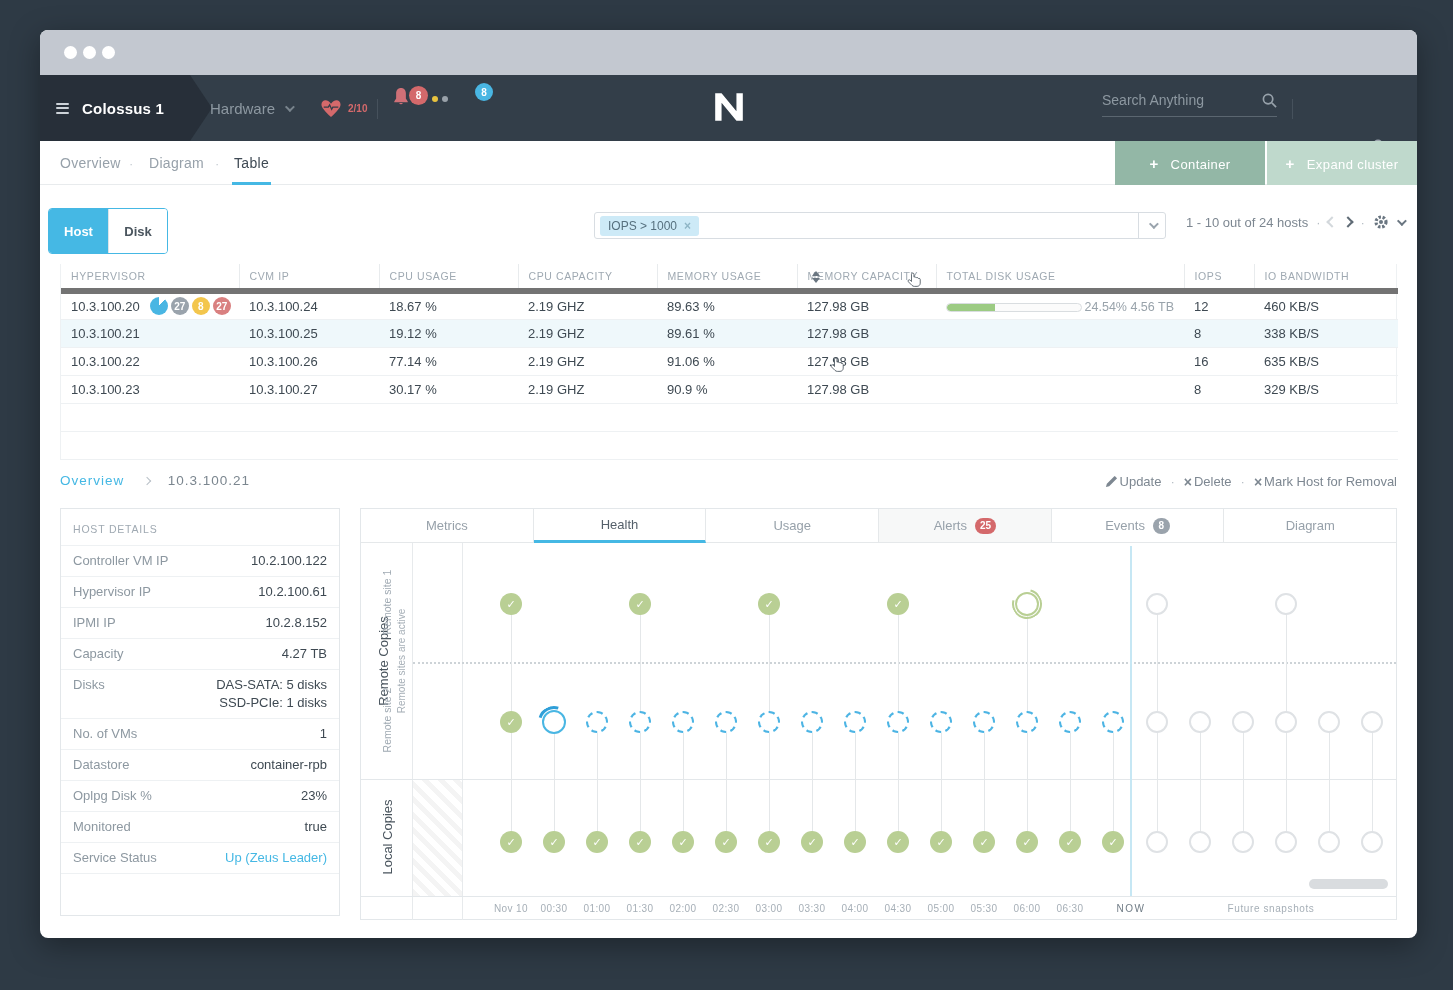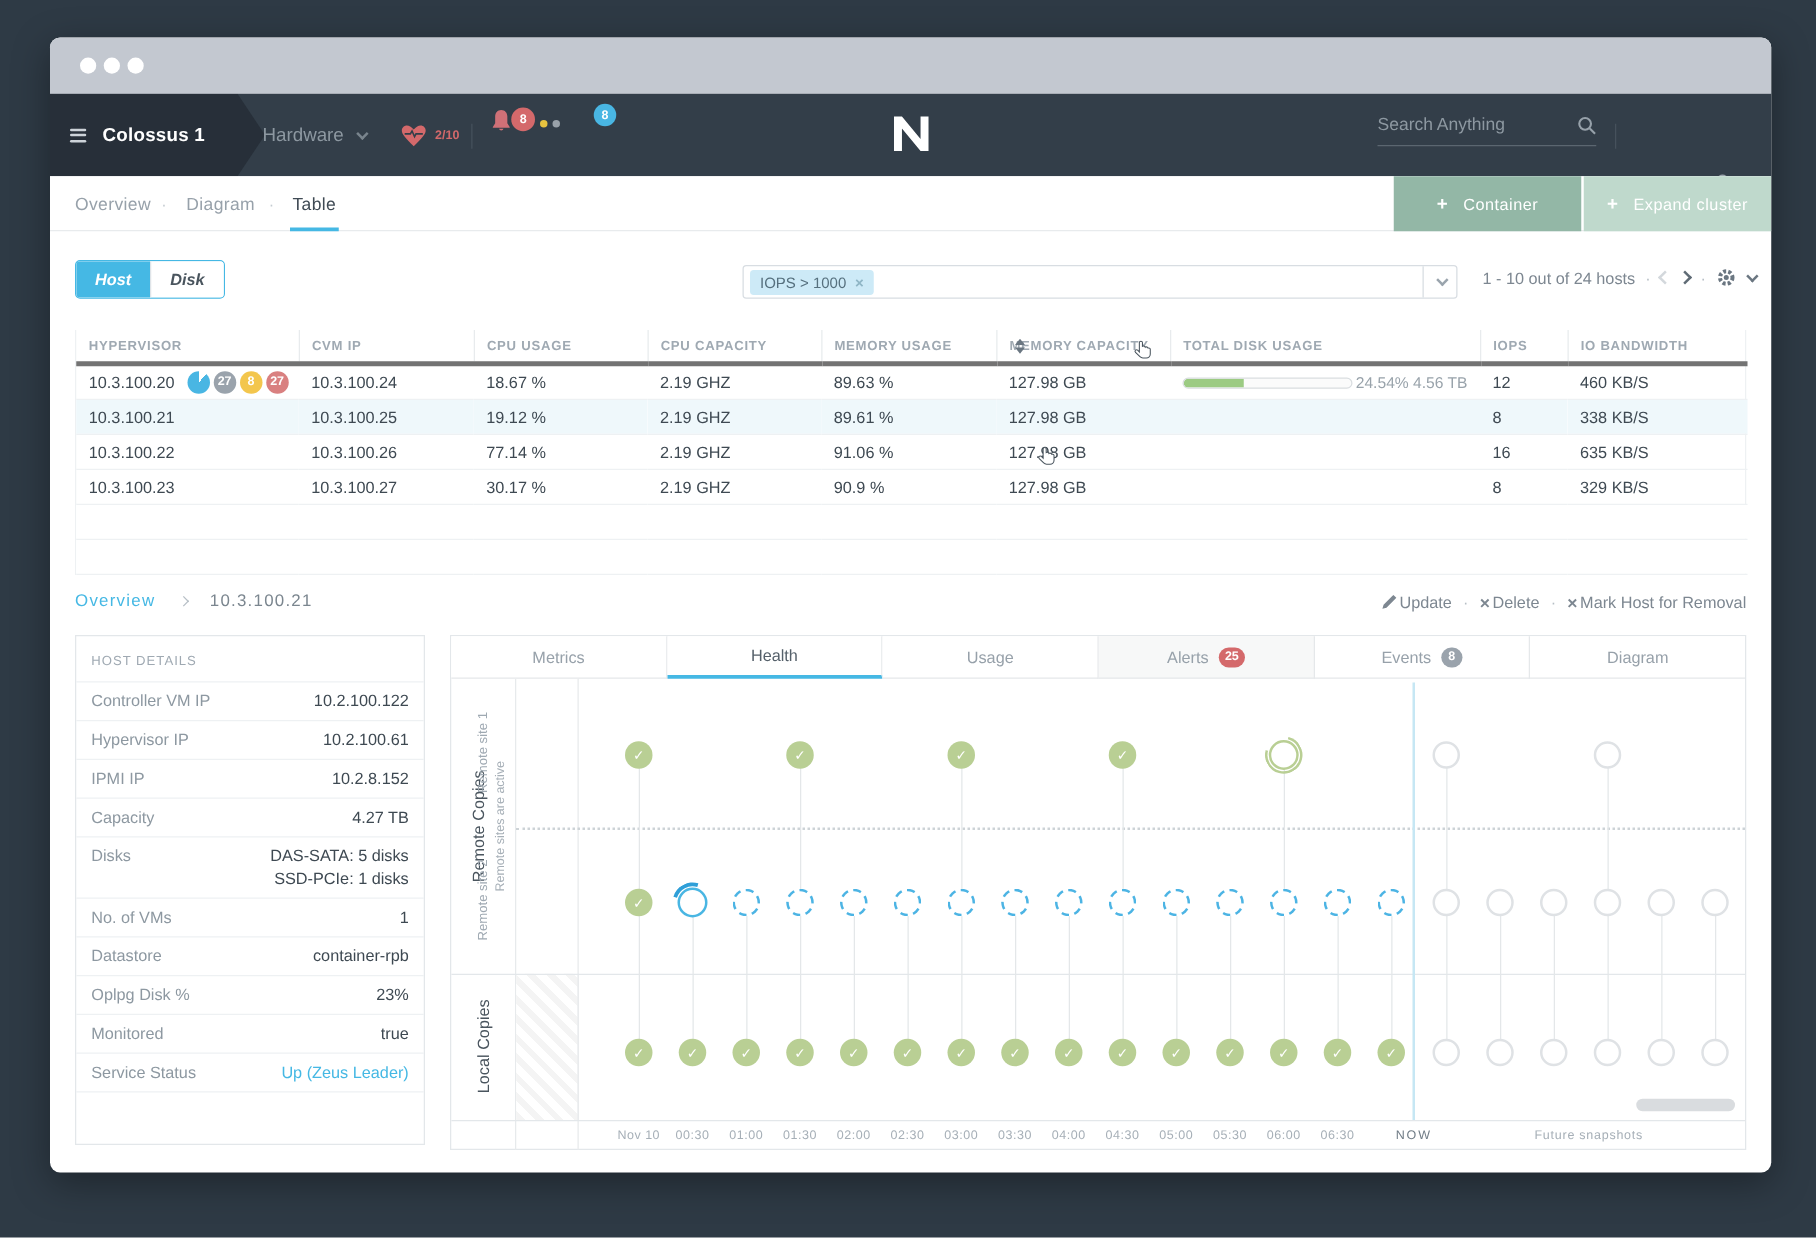--- a/index.html
+++ b/index.html
@@ -45,40 +45,40 @@
   .navtabs .tab { position:absolute; top:0; height:44px; display:flex; align-items:center; font-size:14px; color:#97a1aa; cursor:pointer; letter-spacing:.3px; }
   .navtabs .tab.active { color:#3f4a54; }
   .navtabs .tab.active::after { content:""; position:absolute; left:-2px; right:-2px; bottom:0; height:3px; background:#45b8e4; }
   .tab-dot { position:absolute; top:15px; color:#c4cbd1; font-size:13px; }
   .cluster-btn { position:absolute; top:0; width:150px; height:44px; border:none; color:#ffffff; font-size:13px; letter-spacing:.4px; cursor:pointer; font-family:inherit; }
   .cluster-btn .plus { font-size:15px; font-weight:bold; margin-right:12px; }
   .btn-container { left:1075px; background:#93b7a6; }
   .btn-expand { left:1227px; width:150px; background:#bfd9cc; }
 
   
-  .toggle-group { position:absolute; left:20px; top:178px; height:31px; display:flex; border-radius:4px; overflow:hidden; border:1px solid #45b8e4;font-style:italic; }
+  .toggle-group { position:absolute; left:8px; top:178px; height:46px; display:flex; border-radius:4px; overflow:hidden; border:1px solid #45b8e4; }
   .toggle-btn { width:59px; height:100%; display:flex; align-items:center; justify-content:center; font-size:13px; font-weight:bold; cursor:pointer; background:#ffffff; color:#4a555e; border-left:1px solid #dfe4e8; }
   .toggle-btn:first-child { border-left:none; }
   .toggle-btn.active { background:#45b8e4; color:#ffffff; }
   .filter-box { position:absolute; left:554px; top:182px; width:572px; height:27px; border:1px solid #d8dde2; border-radius:3px; background:#ffffff; display:flex; align-items:center; }
   .filter-chip { margin-left:5px; background:#cdeaf7; color:#56707e; font-size:12px; border-radius:3px; padding:3px 8px; display:flex; align-items:center; gap:7px; }
   .chip-x { color:#8fb6c6; font-size:12px; font-weight:bold; cursor:pointer; }
   .filter-dd { margin-left:auto; width:27px; height:100%; border-left:1px solid #d8dde2; display:flex; align-items:center; justify-content:center; cursor:pointer; }
   .filter-dd .chev { border-color:#9aa4ad; }
   .pager { position:absolute; left:1146px; top:184px; display:flex; align-items:center; gap:8px; font-size:13px; color:#7d8791; }
   .pager .sep::before { content:"\00B7"; color:#b6bec5; }
   .pg-chev { display:inline-block; width:8px; height:8px; border-right:2px solid; border-bottom:2px solid; cursor:pointer; }
   .pg-prev { color:#d3d8dc; border-color:#d3d8dc; transform:rotate(135deg); }
   .pg-next { color:#5f6b75; border-color:#5f6b75; transform:rotate(-45deg); }
   .pager .chev { cursor:pointer; }
 
   
   .host-table-wrap { position:absolute; left:20px; top:234px; width:1337px; border-left:1px solid #eef1f3; border-right:1px solid #eef1f3; }
   table.host-table { width:100%; border-collapse:collapse; table-layout:fixed; }
-  .host-table th { height:27px; font-size:10.5px; font-weight:bold; color:#9fa9b2; letter-spacing:.6px; border-bottom:4px solid #737373; border-left:1px solid #e8ebed; padding:0 10px; white-space:nowrap; overflow:hidden; cursor:pointer; position:relative; }
+  .host-table th { height:27px; font-size:10.5px; font-weight:normal; color:#9fa9b2; letter-spacing:.6px; border-bottom:6px solid #737373; border-left:1px solid #e8ebed; padding:0 10px; white-space:nowrap; overflow:hidden; cursor:pointer; position:relative; }
   .host-table th:first-child { border-left:none; }
   .host-table td { height:28px; font-size:13px; color:#3e4952; border-bottom:1px solid #eef1f3; padding:0 10px; white-space:nowrap; overflow:hidden; }
   .al { text-align:left; } .ar { text-align:left; }
   tr.selected td { background:#eff8fb; }
   tr.table-row { cursor:pointer; }
   .ipname { vertical-align:middle;margin-top:32px; }
   .badges { display:inline-flex; gap:3px; margin-left:10px; vertical-align:middle; }
   .badge { width:18px; height:18px; border-radius:50%; color:#ffffff; font-size:10px; font-weight:bold; display:inline-flex; align-items:center; justify-content:center; cursor:pointer; }
   .badge-pie { background:conic-gradient(#ffffff 0 42deg,#49b6e3 42deg 360deg); }
   .badge-gray { background:#9aa3ac; } .badge-yellow { background:#f3c64d; } .badge-red { background:#d98080; }

